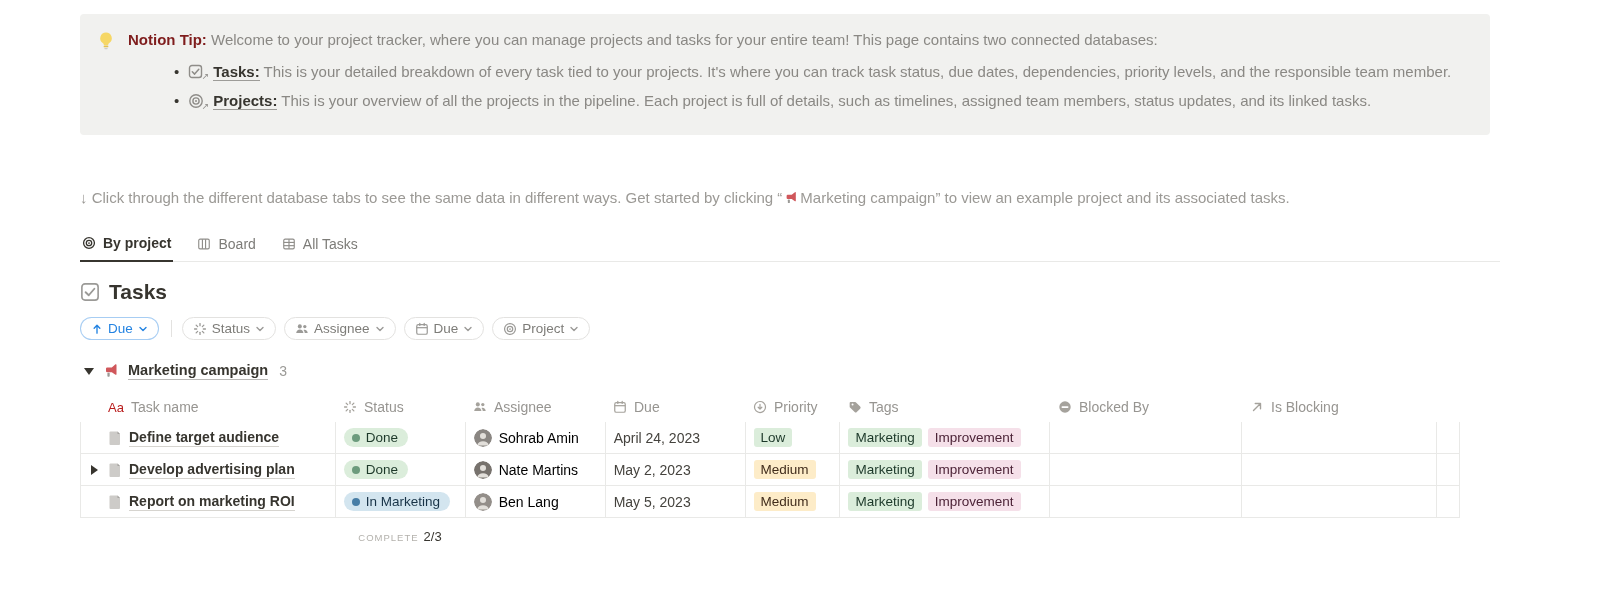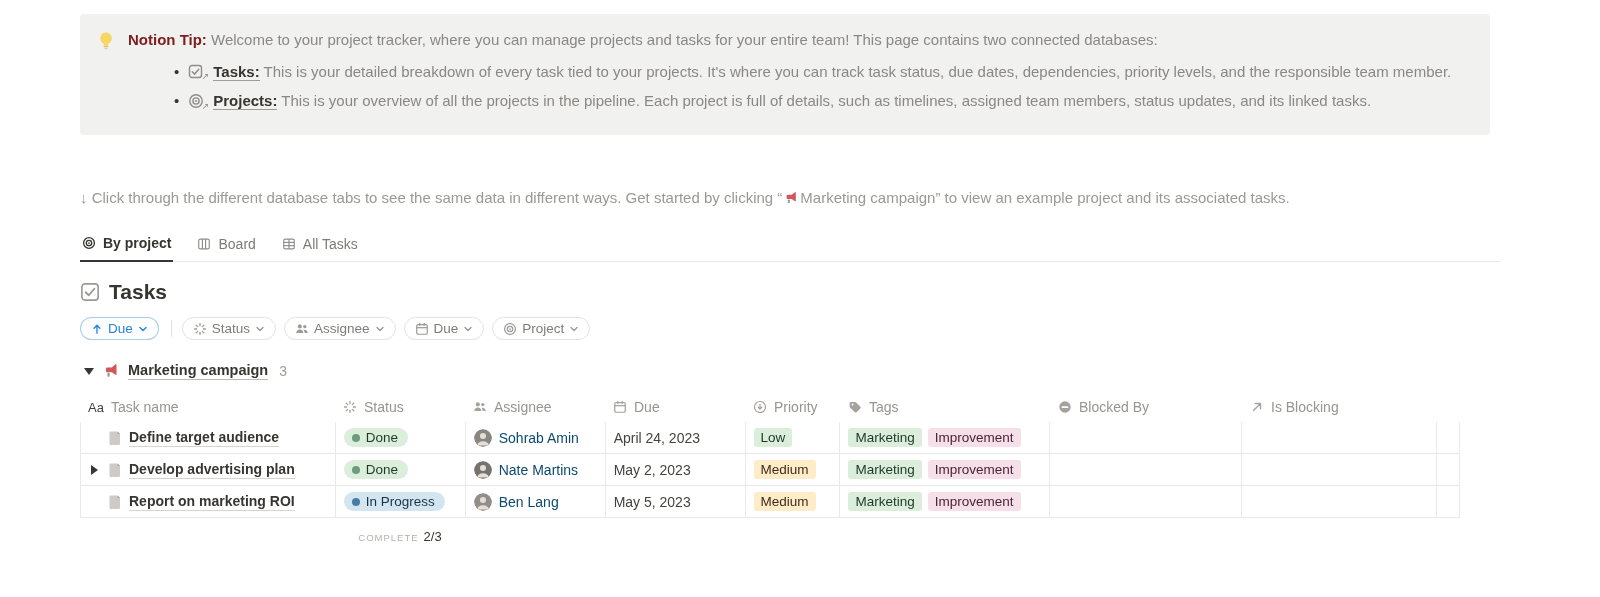--- a/index.html
+++ b/index.html
@@ -48,31 +48,31 @@
   .group-row { margin-top: 22px; display: flex; align-items: center; gap: 9px; font-size: 14.5px; }
   .tri-down { width: 0; height: 0; border-left: 5px solid transparent; border-right: 5px solid transparent; border-top: 7px solid #37352f; margin-left: 4px; cursor: pointer; }
   .tri-right { width: 0; height: 0; border-top: 5px solid transparent; border-bottom: 5px solid transparent; border-left: 7px solid #37352f; cursor: pointer; }
   .group-title { font-weight: 700; border-bottom: 1px solid rgba(55,53,47,0.35); padding-bottom: 1px; cursor: pointer; }
   .group-count { color: #9b9a97; font-size: 14px; margin-left: 2px; }
 
   
   .table { margin-top: 12px; width: 1380px; }
   .thead { display: flex; height: 30px; align-items: center; color: #979591; font-size: 14px; }
   .thead .tcell { display: flex; align-items: center; gap: 7px; padding: 0 8px; }
-  .aa-glyph { font-size: 13px; color: #404040; }
+  .aa-glyph { font-size: 13px; color: #b91c1c; margin-left: 20px; }
   .trow { display: flex; height: 32px; border-bottom: 1px solid #e9e9e7; border-left: 1px solid #e9e9e7; }
   .trow:first-of-type { border-top: 1px solid #e9e9e7; }
   .trow .tcell { border-right: 1px solid #e9e9e7; display: flex; align-items: center; padding: 0 8px; font-size: 14px; overflow: hidden; }
   .c-task { width: 255px; } .c-status { width: 130px; } .c-assignee { width: 140px; }
   .c-due { width: 140px; } .c-priority { width: 95px; } .c-tags { width: 210px; }
   .c-blocked { width: 192px; } .c-blocking { width: 195px; } .c-end { width: 23px; }
   .task-cell { gap: 6px; padding-left: 6px !important; }
   .toggle-slot { width: 14px; flex: none; display: flex; justify-content: center; }
   .task-name { font-weight: 700; color: #37352f; border-bottom: 1px solid #d6d4cf; padding-bottom: 1px; white-space: nowrap; cursor: pointer; }
-  .cell-text { color: #0c4a6e; white-space: nowrap; }
+  .cell-text { color: #000000; white-space: nowrap; }
   .due-text { color: #45433e; }
 
   
   .pill { display: inline-flex; align-items: center; gap: 6px; border-radius: 999px; padding: 2px 10px 2px 8px; font-size: 13.5px; white-space: nowrap; }
   .dot { width: 8px; height: 8px; border-radius: 50%; }
   .pill[data-color="green"] { background: #dbeddb; color: #1c3829; }
   .pill[data-color="green"] .dot { background: #6c9b7d; }
   .pill[data-color="blue"] { background: #d3e5ef; color: #183347; }
   .pill[data-color="blue"] .dot { background: #477da5; }
   .chip { display: inline-block; border-radius: 3px; padding: 2px 7px; font-size: 13.5px; white-space: nowrap; margin-right: 6px; }
@@ -477,21 +477,21 @@
               <svg class="ico16" viewBox="0 0 16 16">
                 <path d="M3.5 1.5 h7 l2.5 2.5 v10 a1 1 0 0 1 -1 1 h-8.5 a1 1 0 0 1 -1 -1 v-11.5 a1 1 0 0 1 1 -1z" fill="#cdcbc8"></path>
                 <path d="M10.5 1.5 L13 4 h-2.5z" fill="#a3a19e"></path>
               </svg>
             </span>
           <span class="task-name">Report on marketing ROI</span>
         </div>
         <div class="tcell c-status">
             <span class="pill" data-color="blue">
               <span class="dot"></span>
-              <span>In Progress</span>
+              <span>In Marketing</span>
             </span>
           </div>
         <div class="tcell c-assignee">
             <span class="avatar">
               <svg class="ico18" viewBox="0 0 16 16">
                 <circle cx="8" cy="8" r="8" fill="#938e89"></circle>
                 <circle cx="8" cy="6.2" r="2.7" fill="#e2dfda"></circle>
                 <path d="M2.6 14.6 a5.8 5.8 0 0 1 10.8 0 z" fill="#e2dfda"></path>
               </svg>
             </span>

